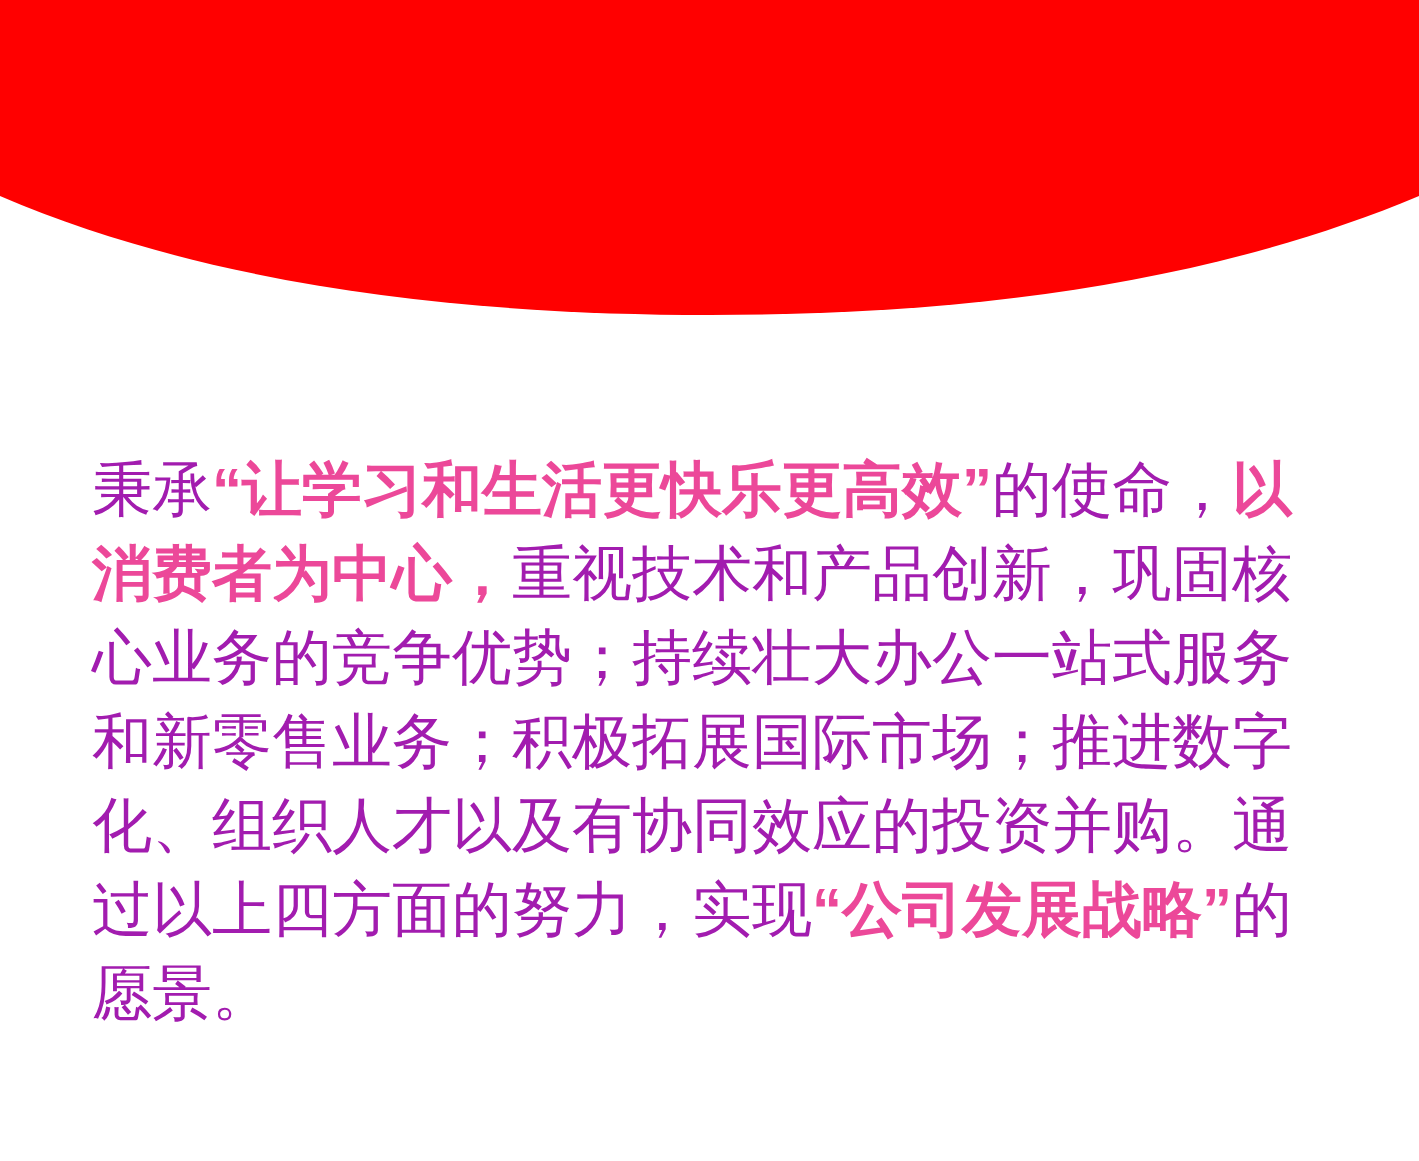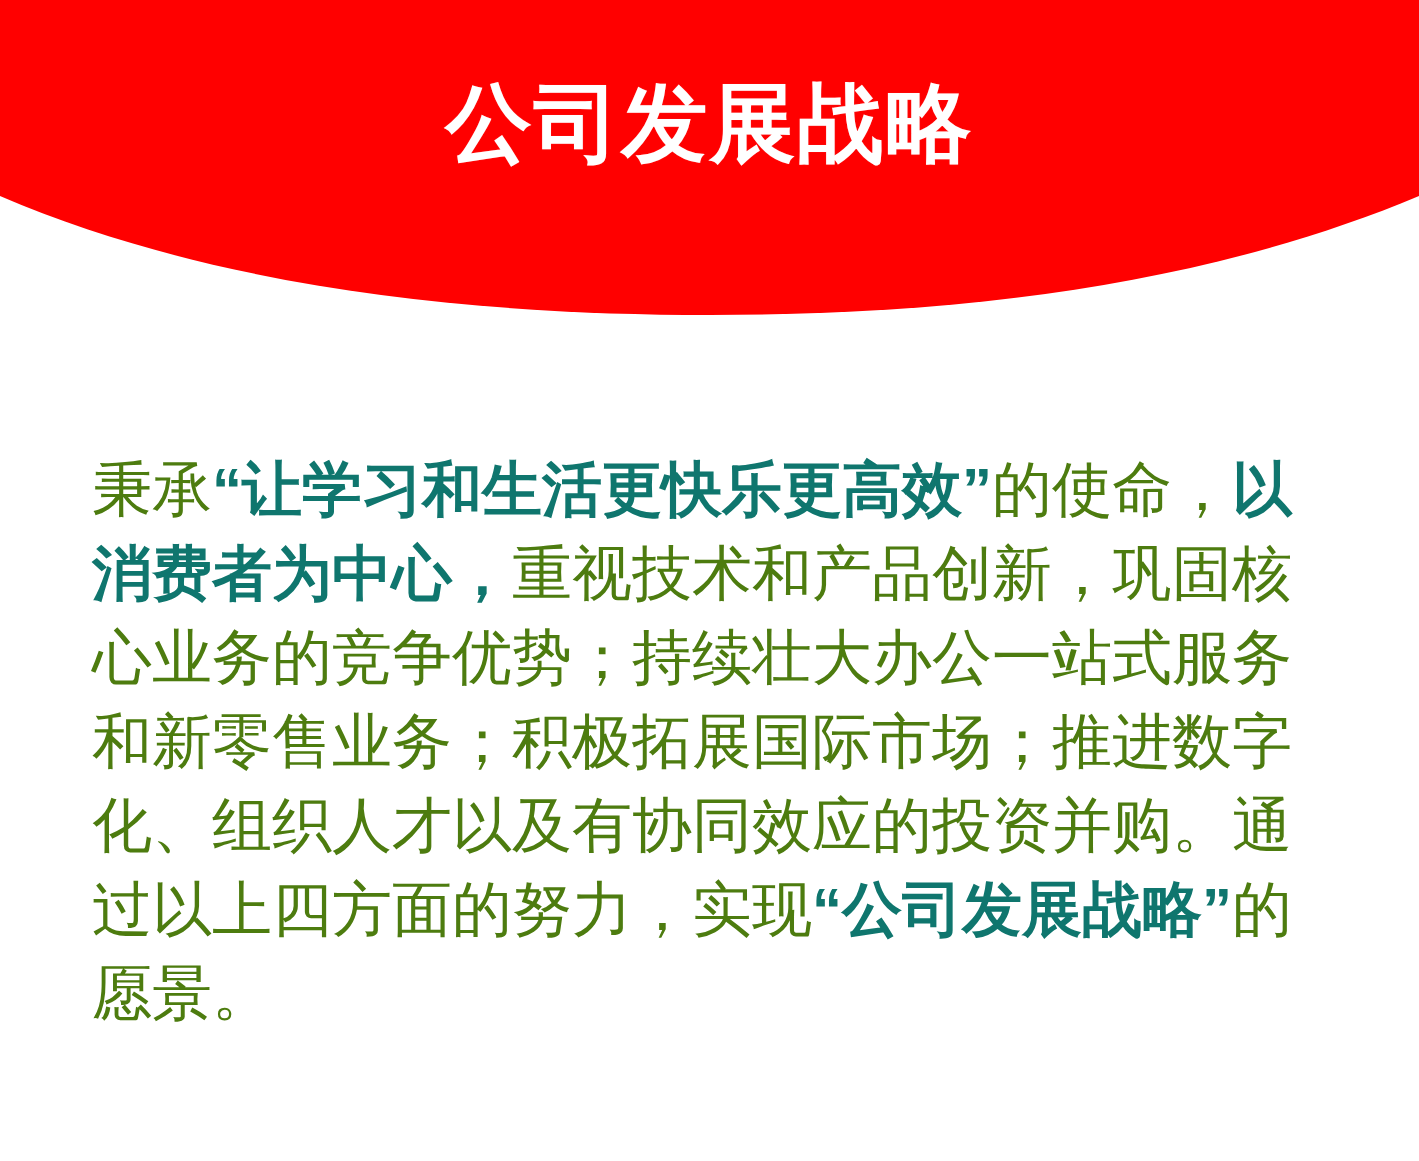--- a/index.html
+++ b/index.html
@@ -64,32 +64,31 @@
   .para {
     margin: 0;
     font-size: 60px;
     line-height: 84px;
     color: #111111;
     font-weight: 400;
     letter-spacing: 0px;
     text-align: left;
     word-break: break-all;
   }
-  .seg-black { color: #4d7c0f; }
-  .seg-red   { color: #0f766e; font-weight: 700; }
+  .seg-black { color: #a21caf; }
+  .seg-red   { color: #ec4899; font-weight: 700; }
 </style>
 </head>
 <body>
 
 <div id="slide">
 
   <div class="banner">
     <svg class="banner-shape" viewBox="0 0 1419 315" preserveAspectRatio="none">
       <path d="M0,0 L1419,0 L1419,196 C1200,288 950,315 710,315 C470,315 215,288 0,196 Z" fill="#ff0000"></path>
     </svg>
-    <div class="banner-title">公司发展战略</div>
   </div>
 
   <div class="body-block">
     <p class="para"><span class="seg-black">秉承</span><span class="seg-red">“让学习和生活更快乐更高效”</span><span class="seg-black">的使命，</span><span class="seg-red">以消费者为中心，</span><span class="seg-black">重视技术和产品创新，巩固核心业务的竞争优势；持续壮大办公一站式服务和新零售业务；积极拓展国际市场；推进数字化、组织人才以及有协同效应的投资并购。通过以上四方面的努力，实现</span><span class="seg-red">“公司发展战略”</span><span class="seg-black">的愿景。</span></p>
   </div>
 
 </div>
 
 </body></html>

